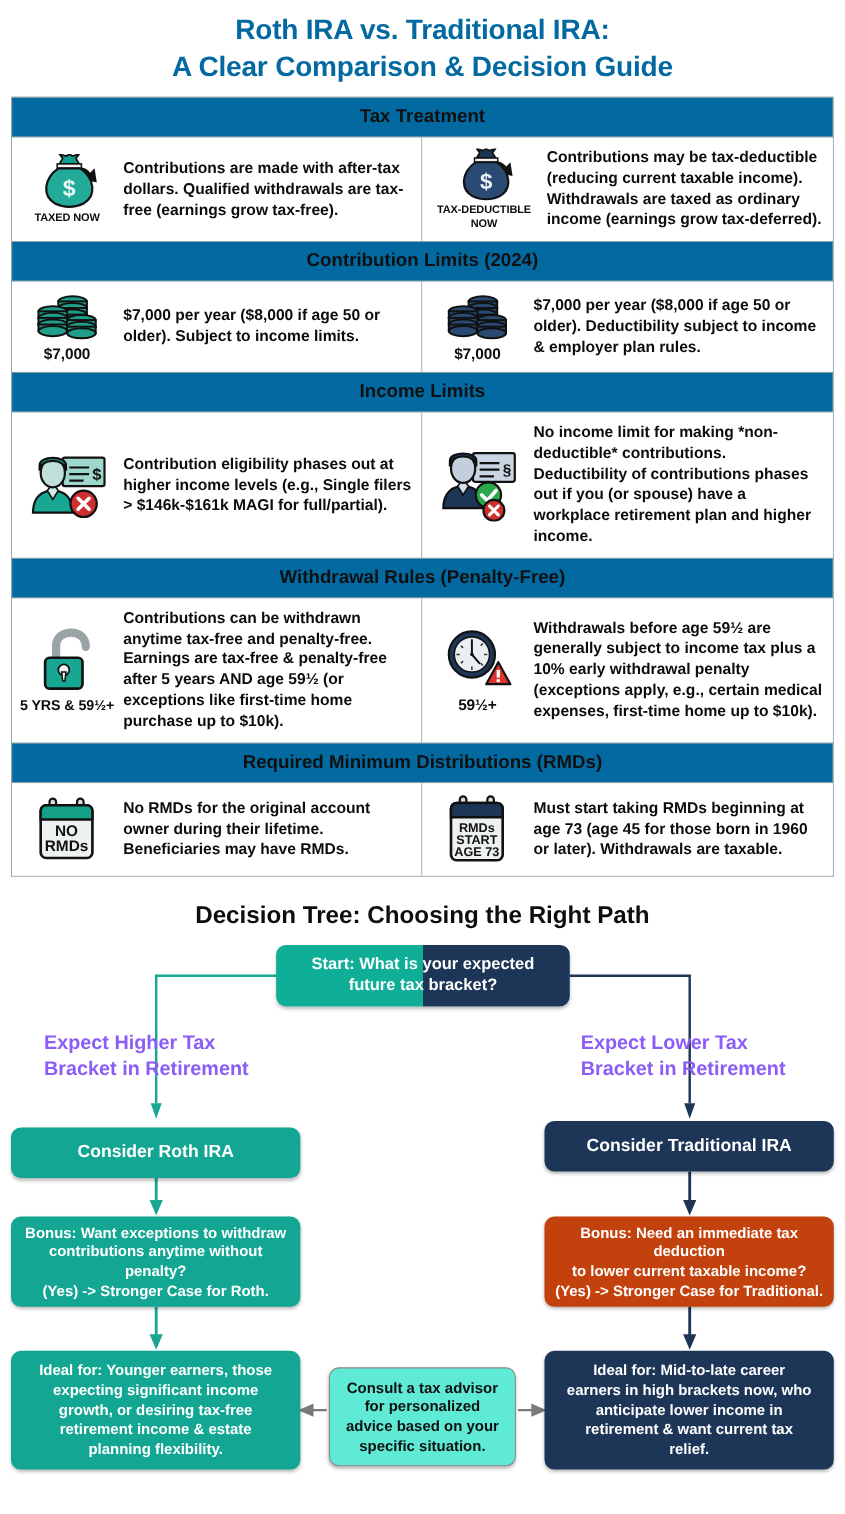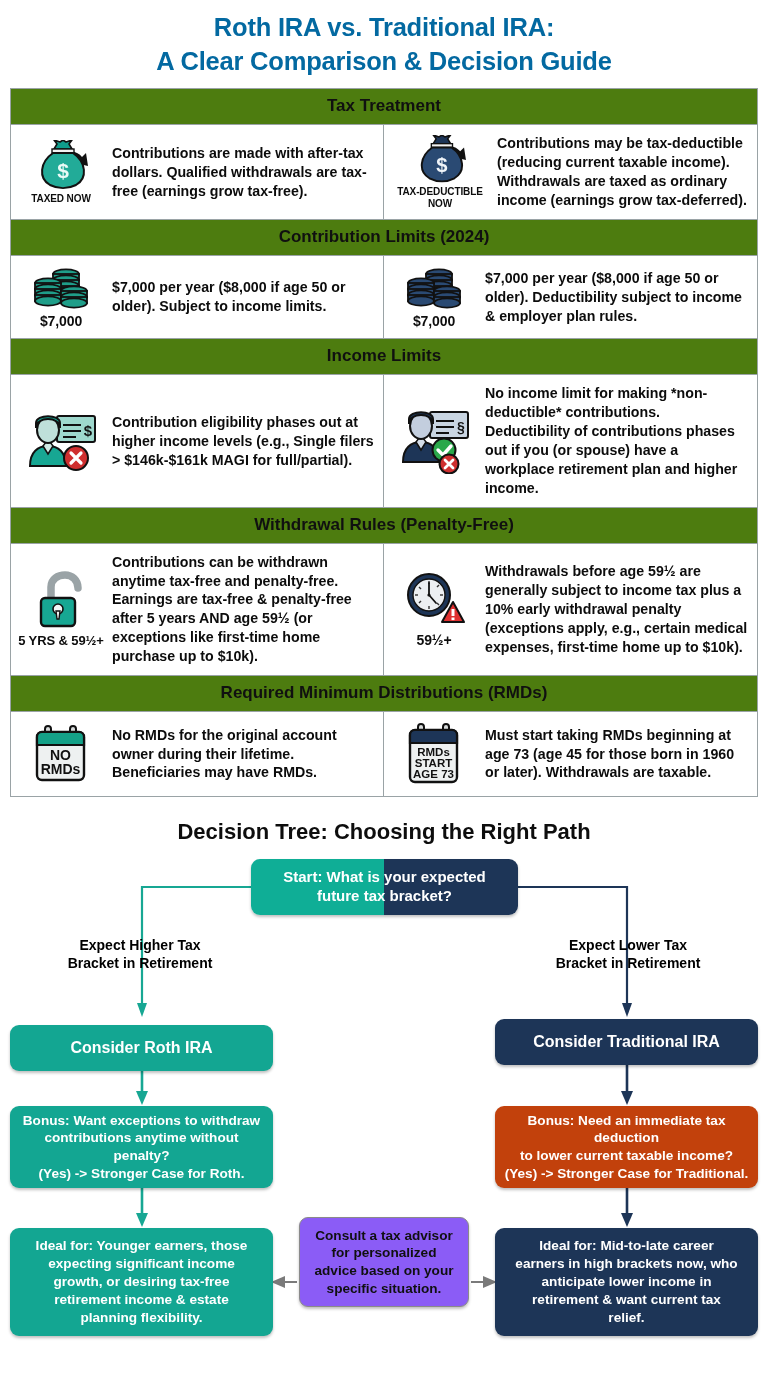--- a/index.html
+++ b/index.html
@@ -38,21 +38,21 @@
     color: #ffffff;
     font-weight: bold;
     font-size: 21px;
     padding: 9px 4px 10px 4px;
     letter-spacing: 0.1px;
   }
   .th.roth { background: #0f9d8c; }
   .th.trad { background: #1d3557; }
 
   .section-head {
-    background: #4d7c0f;
+    background: #0369a1;
     text-align: center;
     font-weight: bold;
     font-size: 17px;
     padding: 7px 4px 8px 4px;
     border-top: 1.3px solid #9aa3a6;
     border-bottom: 1.3px solid #9aa3a6;
     color: #101010;
   }
   .row { display: flex; width: 100%; align-items: stretch; }
   .cell {
@@ -114,42 +114,42 @@
     font-weight: bold;
     box-shadow: 0 2px 3px rgba(0,0,0,0.25);
   }
   .node-start {
     left: 251px; top: 6px; width: 267px; height: 56px;
     background: linear-gradient(to right, #0fae96 0%, #0fae96 50%, #1d3557 50%, #1d3557 100%);
     font-size: 15px; line-height: 1.25; padding: 8px 10px;
   }
   .branch-label {
     position: absolute;
-    text-align: center;
-    font-weight: bold;
-    font-size: 14px;
+    text-align: left;
+    font-weight: bold;
+    font-size: 18px;
     line-height: 1.28;
-    color: #000000;
+    color: #8b5cf6;
     width: 200px;
   }
   .label-left  { left: 40px;  top: 84px; }
   .label-right { left: 528px; top: 84px; }
 
   .node-roth1 { left: 10px;  top: 166px; width: 263px; height: 46px; background: #13a692; font-size: 16px; margin-top: 6px; }
   .node-trad1 { left: 495px; top: 166px; width: 263px; height: 46px; background: #1d3557; font-size: 16px; }
 
   .node-roth2 { left: 10px;  top: 253px; width: 263px; height: 82px; background: #13a692; font-size: 13.6px; line-height: 1.3; padding: 0 8px; }
   .node-trad2 { left: 495px; top: 253px; width: 263px; height: 82px; background: #c2410c; font-size: 13.6px; line-height: 1.3; padding: 0 8px; }
 
   .node-roth3 { left: 10px;  top: 375px; width: 263px; height: 108px; background: #13a692; font-size: 13.6px; line-height: 1.32; padding: 0 8px; }
   .node-trad3 { left: 495px; top: 375px; width: 263px; height: 108px; background: #1d3557; font-size: 13.6px; line-height: 1.32; padding: 0 8px; }
 
   .node-advisor {
-    left: 299px; top: 364px; width: 170px; height: 90px;
-    background: #8b5cf6; border: 1.4px solid #8a8a8a; color: #101010;
+    left: 299px; top: 390px; width: 170px; height: 90px;
+    background: #5eead4; border: 1.4px solid #8a8a8a; color: #101010;
     font-size: 13.6px; line-height: 1.3; padding: 0 6px;
   }
   .nl { display: block; }
 </style>
 </head>
 <body>
 
 <div class="page">
 
   <div class="main-title">

